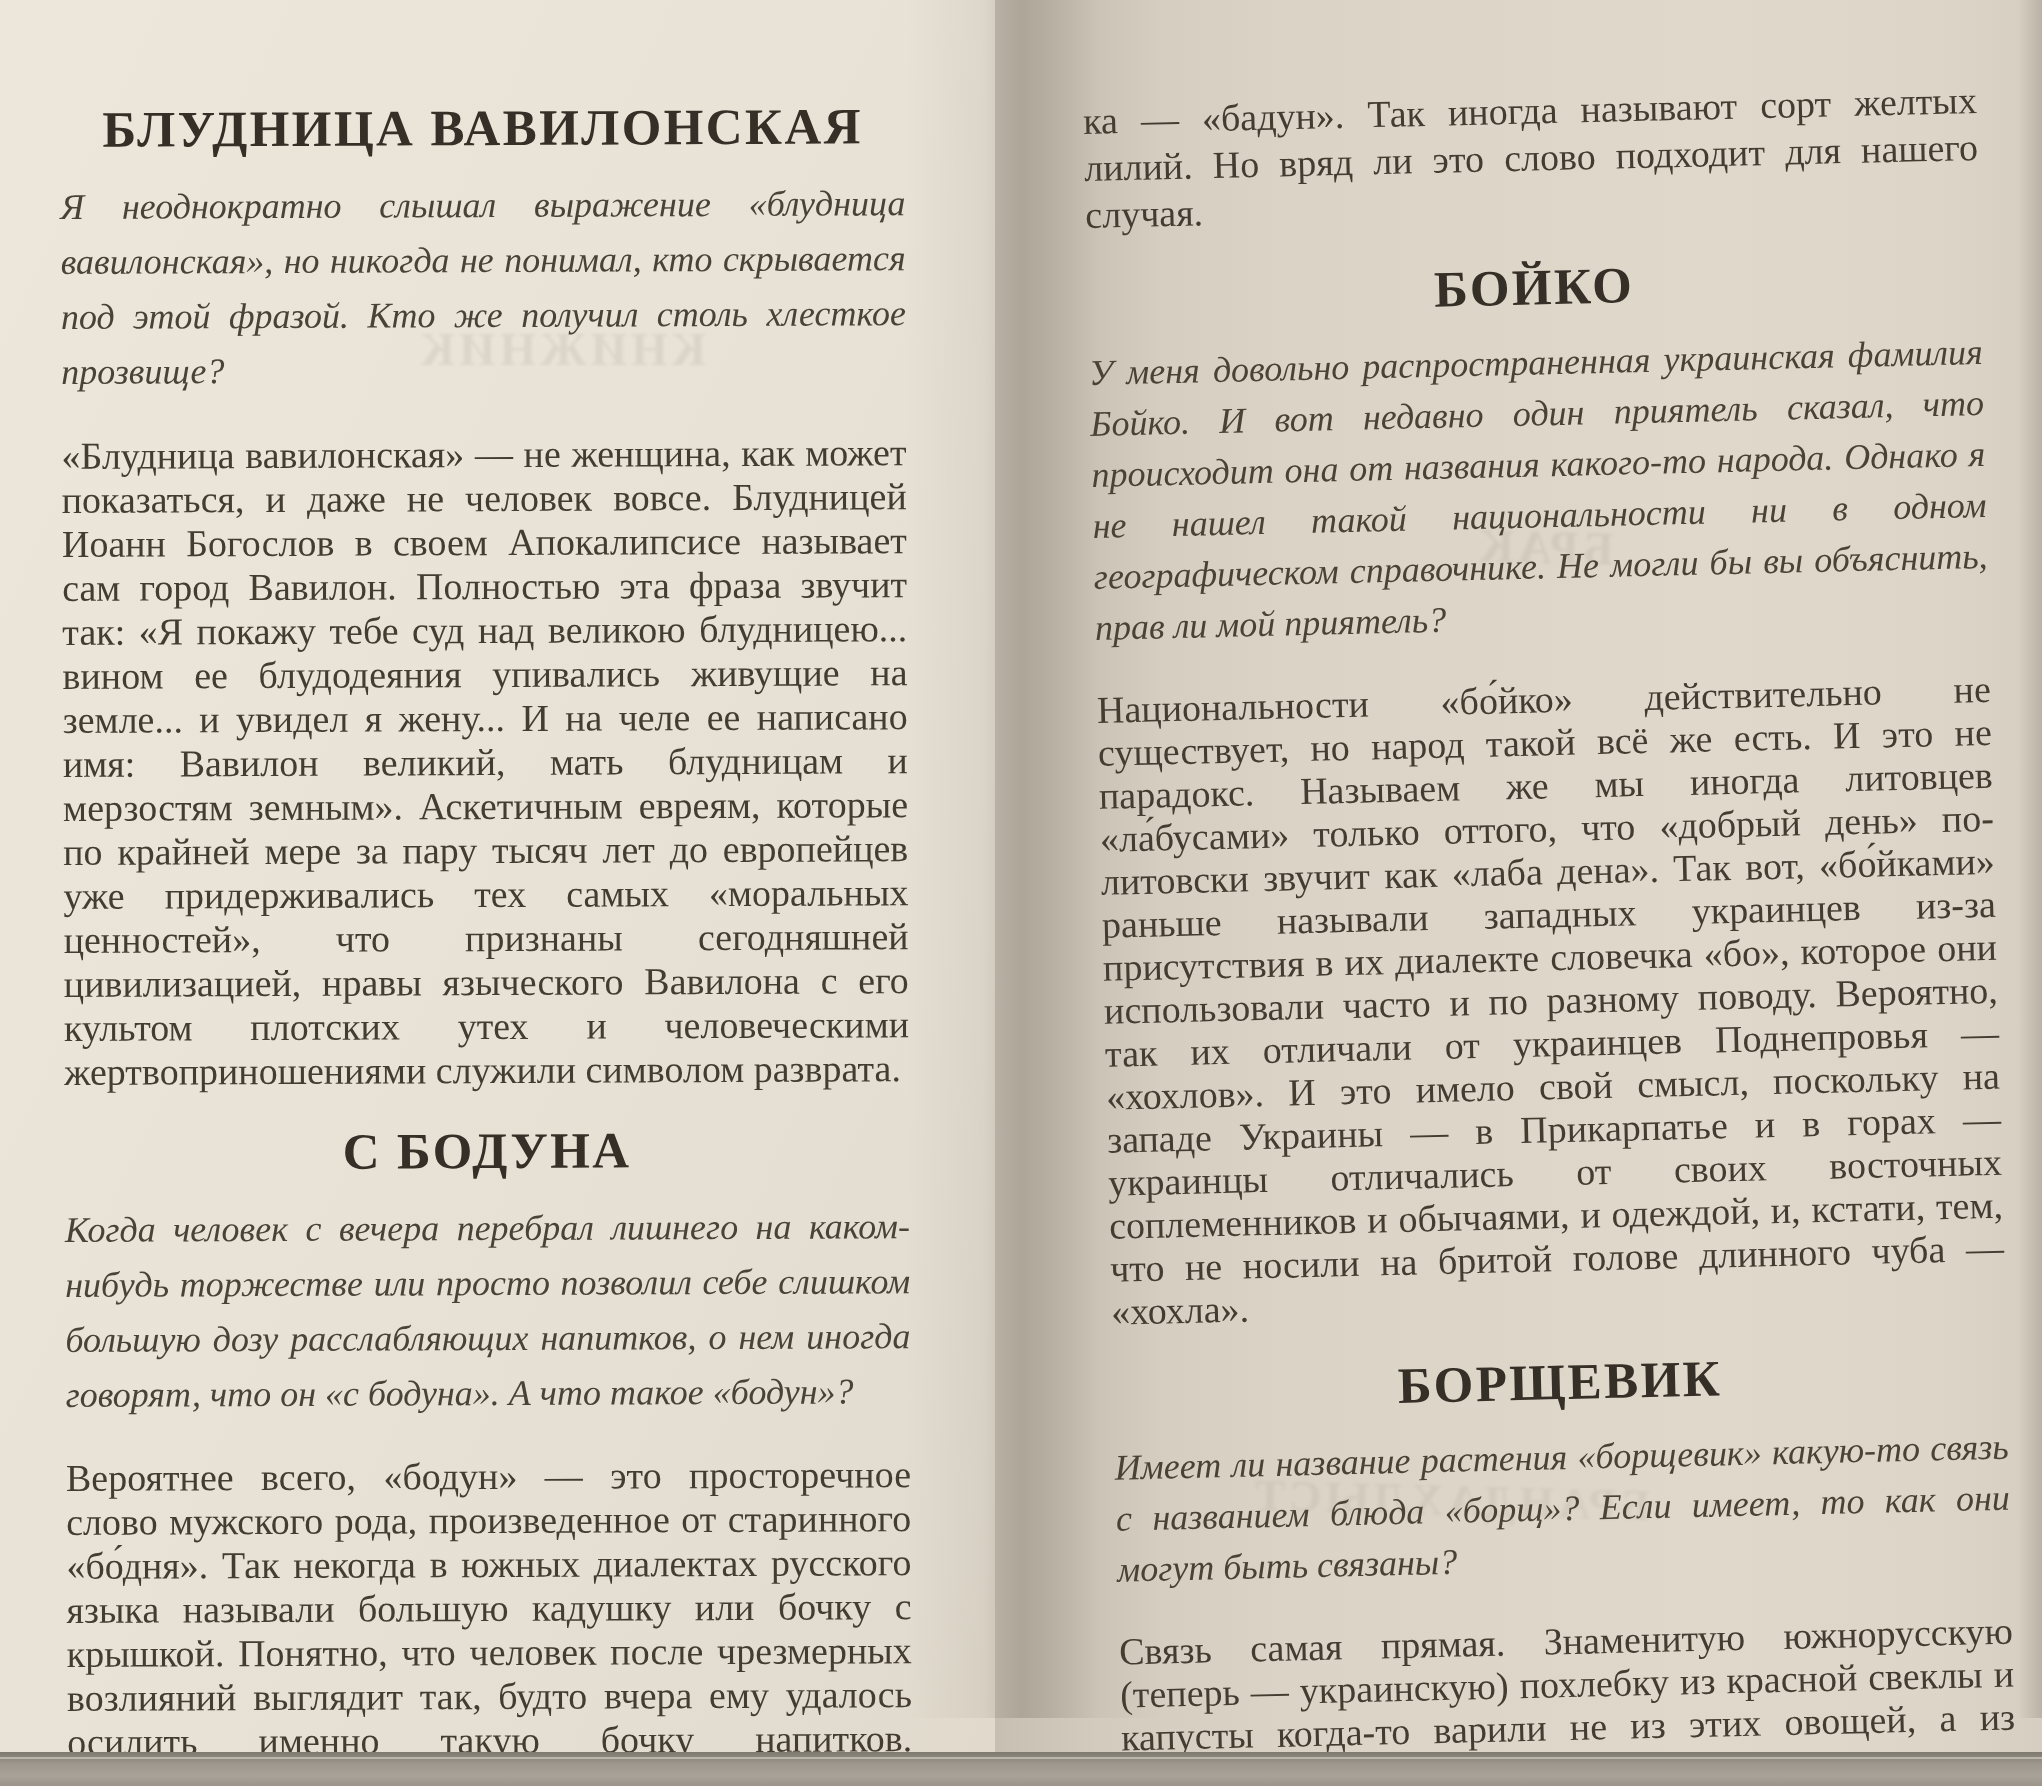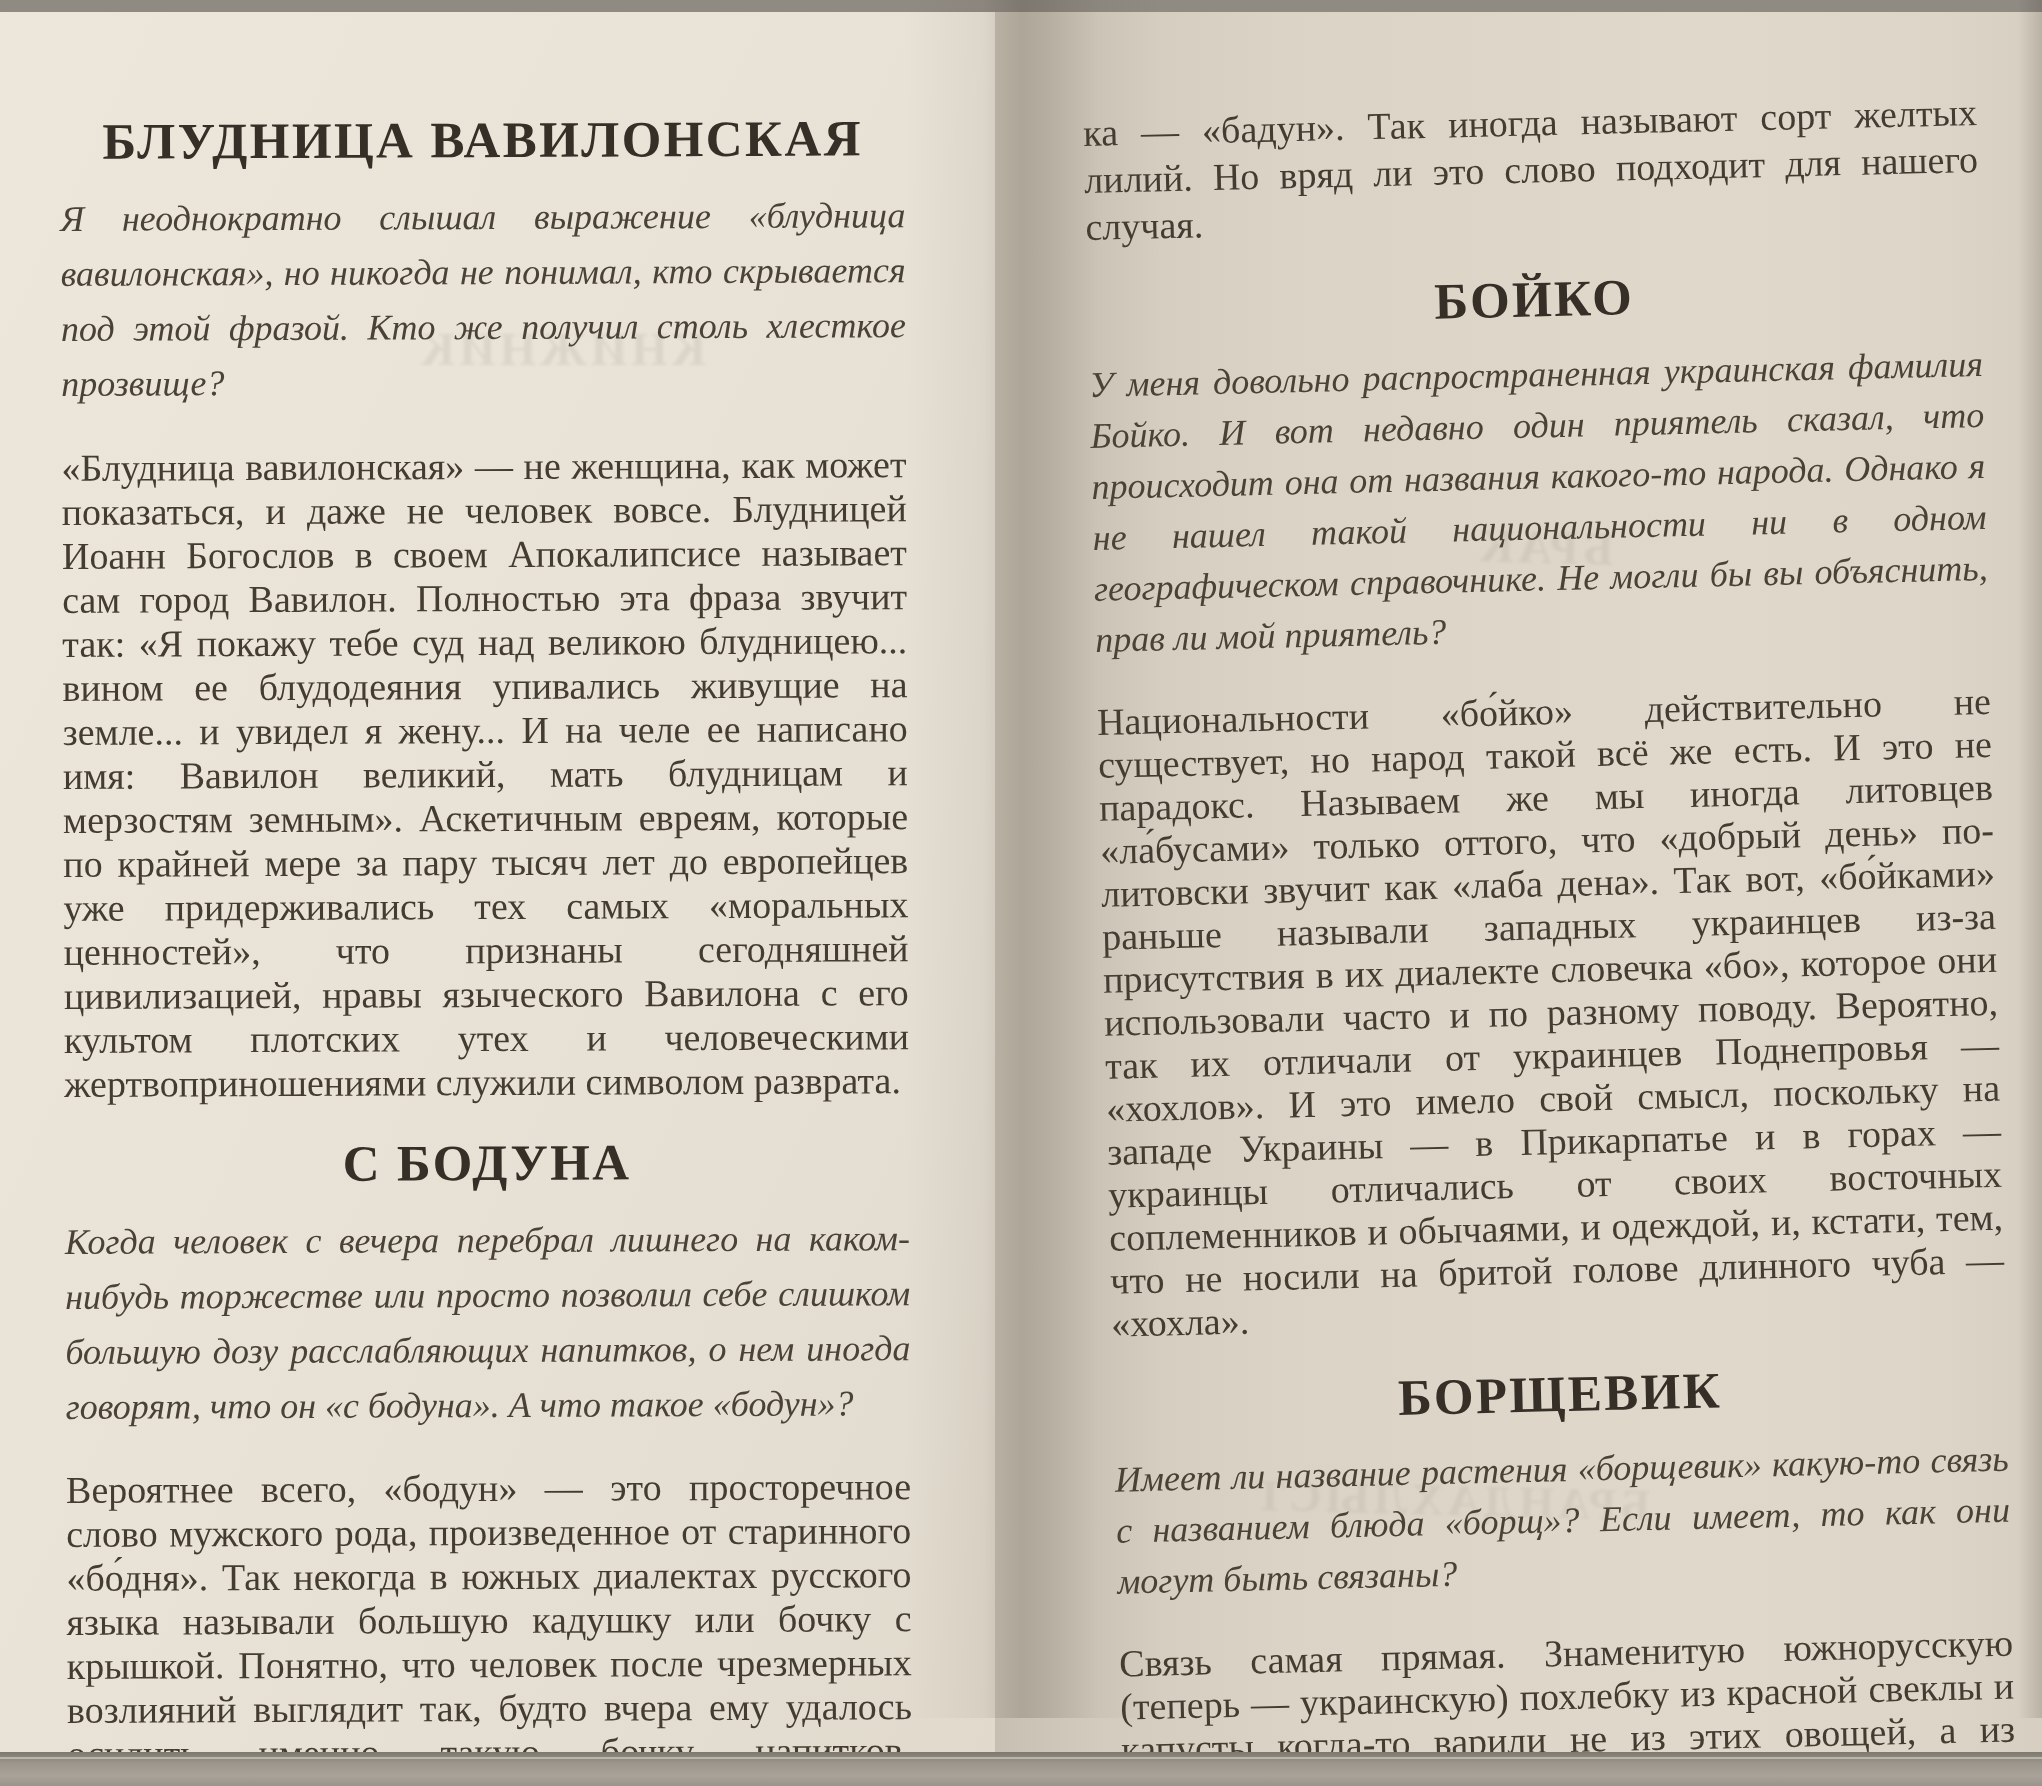--- a/index.html
+++ b/index.html
@@ -2,21 +2,21 @@
 <html lang="ru" style="font-size:13px"><head>
 <meta charset="utf-8">
 <style>
   html,body{margin:0;padding:0;}
   body{
     width:2042px;height:1786px;position:relative;overflow:hidden;
     background:#8f8a82;
     font-family:"Liberation Serif","DejaVu Serif",serif;
   }
   .book{position:absolute;left:0;top:0;right:0;bottom:34px;}
-  .page{position:absolute;top:12px;bottom:0;overflow:hidden;}
+  .page{position:absolute;top:0;bottom:0;overflow:hidden;}
   .page-left{
     left:0;width:995px;
     background:linear-gradient(115deg,#ece6db 0%,#e8e2d7 45%,#e5dfd3 75%,#e0d9cc 100%);
   }
   .page-right{
     left:995px;right:0;
     background:linear-gradient(to right,#c7c0b2 0%,#d3ccbe 10%,#dbd4c6 28%,#e0d9cb 68%,#ddd6c8 90%,#d6cfc1 100%);
   }
   .gutter{
     position:absolute;left:906px;width:257px;top:0;bottom:34px;pointer-events:none;

